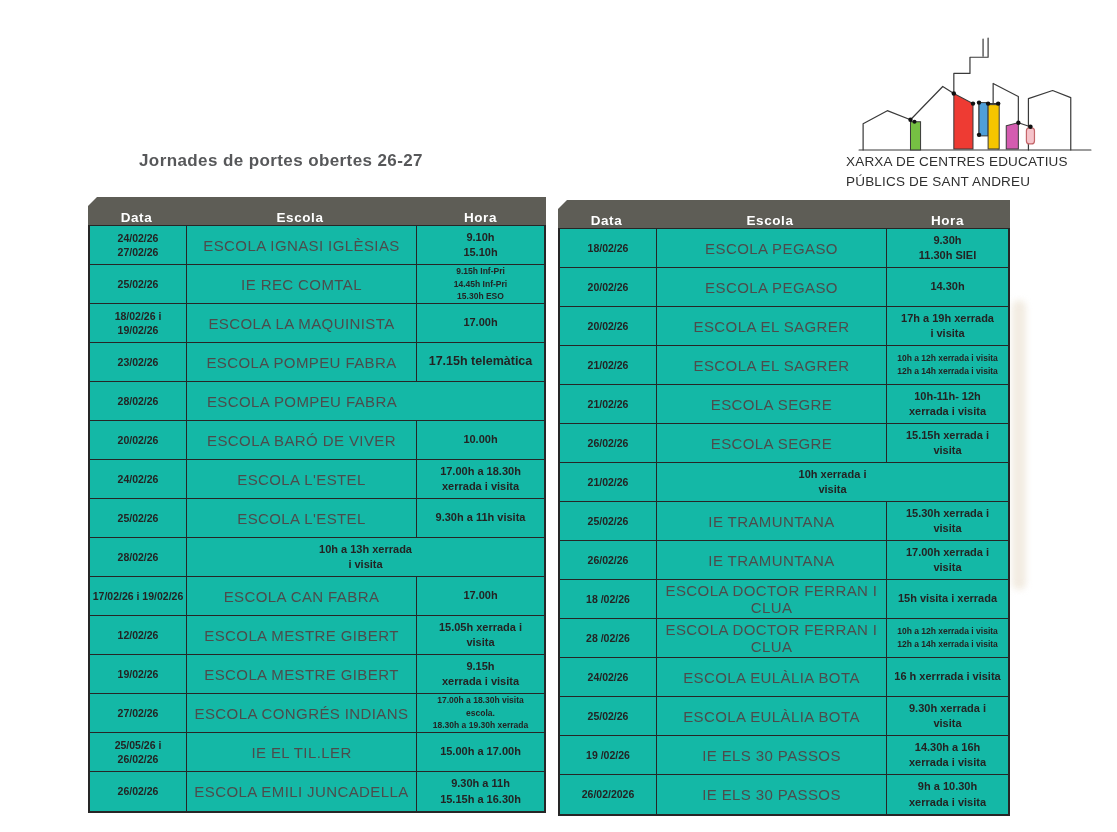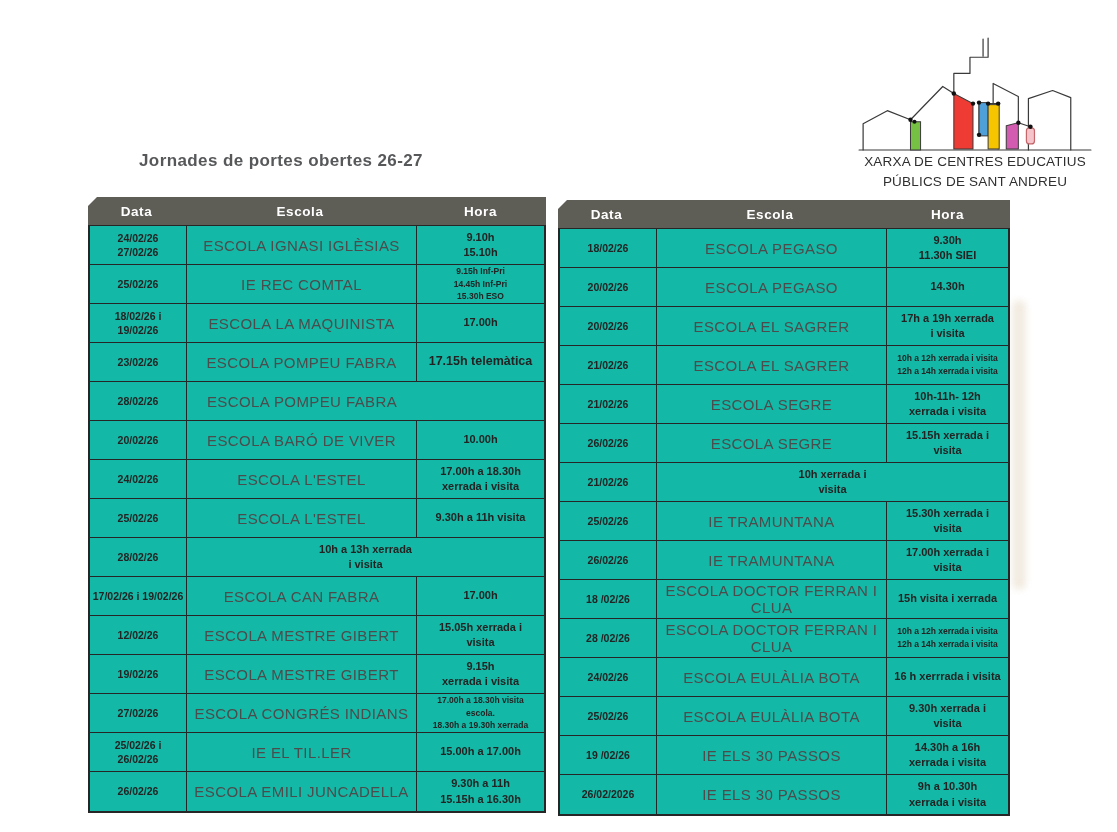--- a/index.html
+++ b/index.html
@@ -4,39 +4,39 @@
 <style>
   *{margin:0;padding:0;box-sizing:border-box}
   html,body{width:1117px;height:832px;background:#ffffff;overflow:hidden;
     font-family:"Liberation Sans",sans-serif;position:relative}
   .page-title{position:absolute;left:139px;top:151px;font-size:17px;font-weight:700;
     color:#57585a;letter-spacing:.4px}
   
   .table-wrap{position:absolute}
   .table-left{left:88px;top:197px;width:458px}
   .table-right{left:558px;top:200px;width:452px}
-  .thead{display:flex;height:28px;background:#5e5d56;align-items:center;
+  .thead{display:flex;height:28px;background:#5e5d56;align-items:flex-end;
     clip-path:polygon(9px 0,100% 0,100% 100%,0 100%,0 9px)}
   .hcell{color:#fff;font-weight:700;font-size:13.5px;text-align:center;letter-spacing:.6px}
   .col-data,.c-data{width:97px}
   .col-escola,.c-escola{width:230px}
   .col-hora,.c-hora{flex:1}
   .tbody{border:2px solid #262626;border-top:1px solid #262626;background:#14b8a6}
   .row{display:flex;height:39px;border-bottom:1px solid #262626}
   .row:last-child{border-bottom:none}
   .cell{display:flex;flex-direction:column;justify-content:center;align-items:center;
     text-align:center;border-right:1px solid #262626;padding:1px 2px}
   .row .cell:last-child{border-right:none}
   .c-data{font-weight:700;font-size:10.5px;color:#232323;line-height:1.35}
   .c-escola{font-size:15px;color:#4c4c4c;letter-spacing:.4px}
   .c-hora{font-weight:700;font-size:11px;color:#232323;line-height:1.4}
   .c-hora.small{font-size:8.5px;line-height:1.5}
   .c-hora.large{font-size:12.5px}
   
-  .logo{position:absolute;left:846px;top:26px;width:258px;text-align:center}
+  .logo{position:absolute;left:846px;top:26px;width:258px;text-align:left}
   .logo svg{display:block;margin:0 auto}
   .logo-text{font-size:13.5px;color:#2f2f2f;line-height:1.45;letter-spacing:.2px}
   
   .artifact{position:absolute;left:1012px;top:300px;width:14px;height:290px;
     background:#efe7da;border-radius:8px;filter:blur(3px);opacity:.8}
 </style>
 </head>
 <body>
 
 <div class="artifact"></div>
@@ -193,21 +193,21 @@
           <div>ESCOLA CONGRÉS INDIANS</div>
         </div>
         <div class="cell c-hora small">
           <div>17.00h a 18.30h visita</div>
           <div>escola.</div>
           <div>18.30h a 19.30h xerrada</div>
         </div>
       </div>
       <div class="row">
         <div class="cell c-data">
-          <div>25/02/26 i</div>
+          <div>25/05/26 i</div>
           <div>26/02/26</div>
         </div>
         <div class="cell c-escola">
           <div>IE EL TIL.LER</div>
         </div>
         <div class="cell c-hora">
           <div>15.00h  a 17.00h</div>
         </div>
       </div>
       <div class="row">

